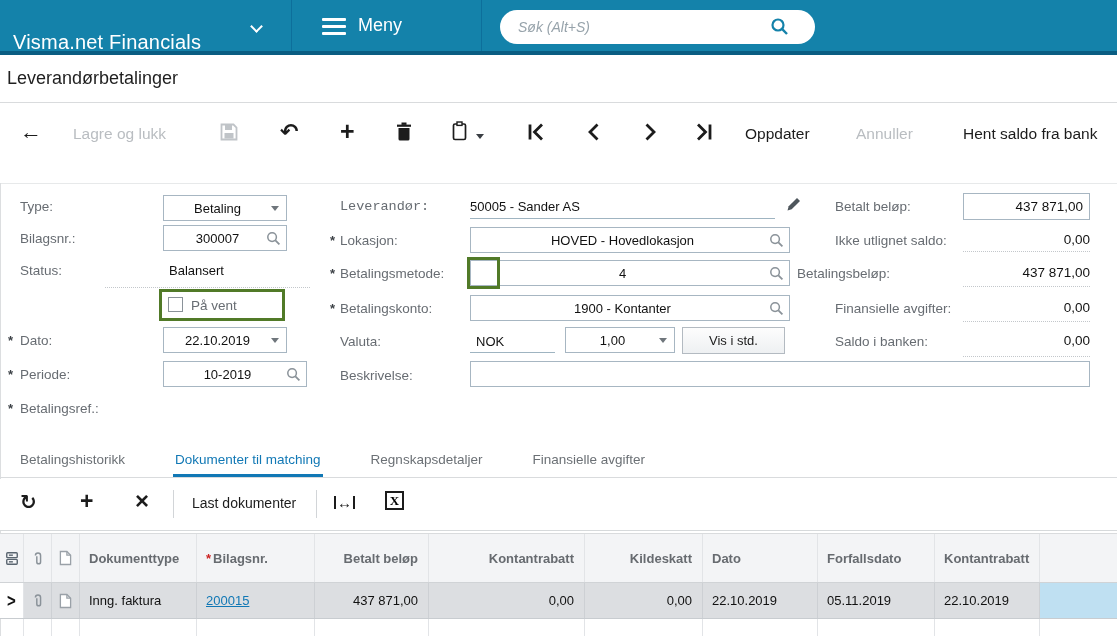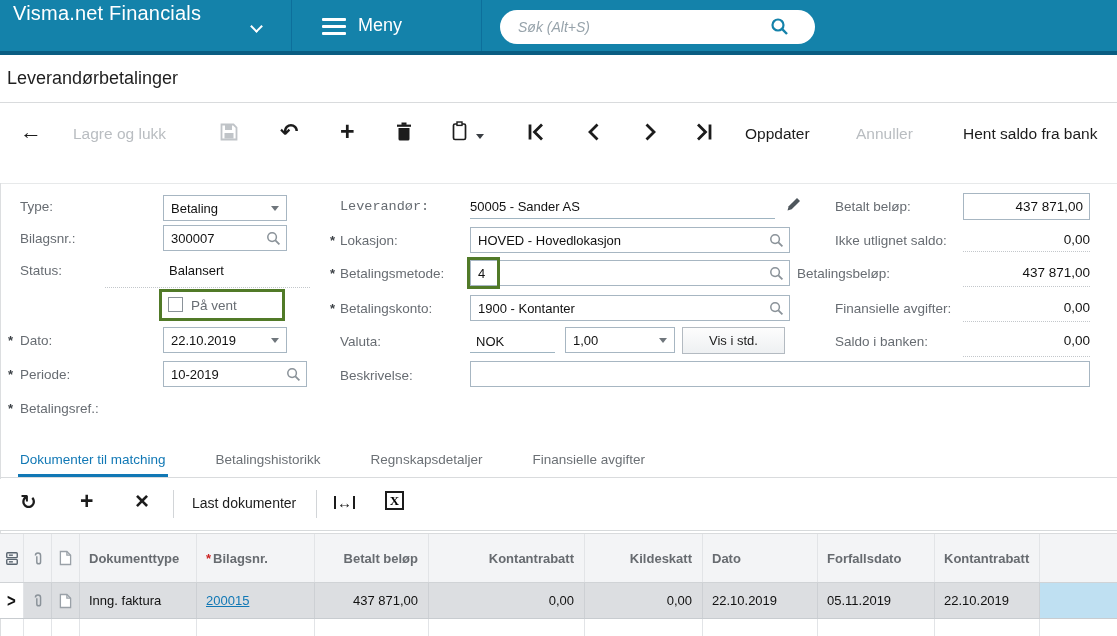--- a/index.html
+++ b/index.html
@@ -4,21 +4,21 @@
 <style>
   * { margin:0; padding:0; box-sizing:border-box; }
   html,body { width:1117px; height:636px; overflow:hidden; background:#fff;
     font-family:"Liberation Sans","DejaVu Sans",sans-serif; }
   .abs { position:absolute; }
   #page { position:relative; width:1117px; height:636px; background:#fff; }
 
   
   .topbar { left:0; top:0; width:1117px; height:55px; background:#1482AA;
     border-bottom:4px solid #0a5d82; }
-  .brand { left:13px; top:2px; color:#fff; font-size:20px; letter-spacing:.2px; }
+  .brand { left:13px; top:31px; color:#fff; font-size:20px; letter-spacing:.2px; }
   .brand-caret { left:252px; top:22px; width:9px; height:9px;
     border-right:2px solid #fff; border-bottom:2px solid #fff; transform:rotate(45deg); }
   .topbar-div { top:0; width:1px; height:51px; background:#0d6f9b; }
   .burger { left:322px; top:18px; width:24px; }
   .burger span { display:block; height:3px; background:#fff; margin-bottom:4px; border-radius:1px; }
   .meny { left:358px; top:15px; color:#fff; font-size:18px; }
   .search-pill { left:500px; top:10px; width:315px; height:34px; background:#fff; border-radius:17px; }
   .search-ph { left:518px; top:18px; font-size:14px; font-style:italic; color:#97a3ab; }
 
   
@@ -32,21 +32,21 @@
   .tb.disabled { color:#b9bdc1; }
   .tb-caret { position:absolute; width:0; height:0; border-left:4px solid transparent;
     border-right:4px solid transparent; border-top:5px solid #3a3f44; }
 
   
   .panel-edge { left:0; top:183px; width:1px; height:453px; background:#dcdee0; }
   .form-top { left:0; top:183px; width:1117px; height:1px; background:#e7e9ea; }
   .lbl { position:absolute; font-size:13.5px; color:#676c72; white-space:nowrap; }
   .req { position:absolute; font-size:13px; color:#3c4146; font-weight:bold; }
   .fld { position:absolute; height:26px; border:1px solid #a7b6c2; background:#fff;
-    font-size:13px; color:#111; padding:5px 22px 0 7px; white-space:nowrap; overflow:hidden; }
+    font-size:13px; color:#111; padding:5px 22px 0 7px; white-space:nowrap; overflow:hidden;text-align:center; }
   .fld.noicon { padding-right:7px; }
   .fld-caret { position:absolute; right:7px; top:10px; width:0; height:0;
     border-left:4px solid transparent; border-right:4px solid transparent; border-top:5px solid #6f767c; }
   .fld-mag { position:absolute; right:5px; top:5px; }
   .ro-val { position:absolute; font-size:13px; color:#111; white-space:nowrap; }
   .underline { position:absolute; height:1px; background:#9fb4c1; }
   .dotted { position:absolute; border-top:1px dotted #c3c7cb; }
   .green-box { position:absolute; border:3px solid #517a28; background:transparent; }
   .checkbox { position:absolute; width:15px; height:15px; border:1px solid #8a9299; background:#fff; }
   .btn { position:absolute; border:1px solid #b3bac1; background:linear-gradient(#fdfdfd,#eef0f2);
@@ -272,22 +272,22 @@
 
   <div class="lbl" style="left:835px; top:301px;">Finansielle avgifter:</div>
   <div class="num-ro" style="left:963px; top:300px; width:127px;">0,00</div>
   <div class="dotted" style="left:963px; top:321px; width:127px;"></div>
 
   <div class="lbl" style="left:835px; top:334px;">Saldo i banken:</div>
   <div class="num-ro" style="left:963px; top:333px; width:127px;">0,00</div>
   <div class="dotted" style="left:963px; top:356px; width:127px;"></div>
 
   <div class="abs tabsbar">
+    <div class="tab">Betalingshistorikk</div>
     <div class="tab active">Dokumenter til matching</div>
-    <div class="tab">Betalingshistorikk</div>
     <div class="tab">Regnskapsdetaljer</div>
     <div class="tab">Finansielle avgifter</div>
   </div>
 
   <div class="abs gridbar">
     <div class="gb icon-glyph" style="left:20px;">↻</div>
     <div class="gb icon-glyph" style="left:80px; font-size:23px; top:9px;">+</div>
     <div class="gb icon-glyph" style="left:135px; font-size:24px; top:8px;">×</div>
     <div class="gb-div" style="left:173px;"></div>
     <div class="gb" style="left:192px; top:16px;">Last dokumenter</div>

